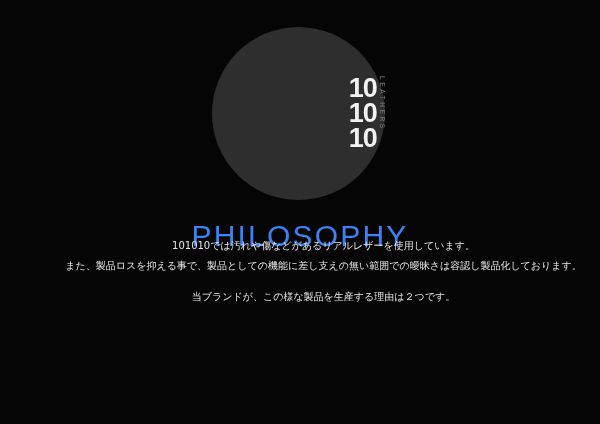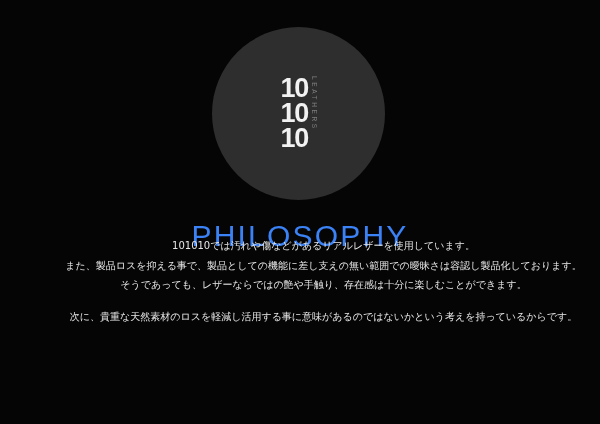--- a/index.html
+++ b/index.html
@@ -41,21 +41,21 @@
     background: #2e2e2e;
   }
   .logo-inner {
     position: absolute;
     left: 0;
     top: 0;
     width: 173px;
     height: 173px;
     display: flex;
     align-items: center;
-    justify-content: center;
+    justify-content: flex-end;
   }
   .logo-stack {
     display: flex;
     align-items: center;
     justify-content: center;
     gap: 1px;
   }
   .logo-numbers {
     display: flex;
     flex-direction: column;
@@ -144,22 +144,21 @@
     </div>
   </div>
 
   <h1 class="heading">PHILOSOPHY</h1>
 
   <div class="body-copy">
 
     <p class="para">
       <span class="copy-line">101010では汚れや傷などがあるリアルレザーを使用しています。</span>
       <span class="copy-line">また、製品ロスを抑える事で、製品としての機能に差し支えの無い範囲での曖昧さは容認し製品化しております。</span>
-      <span class="copy-line">そうであっても、レザーならではの艶や手触り、存在感は十分に楽しむことができます。</span>
     </p>
 
     <p class="para">
-      <span class="copy-line">次に、貴重な天然素材のロスを軽減し活用する事に意味があるのではないかという考えを持っているからです。</span>
+      <span class="copy-line">当ブランドが、この様な製品を生産する理由は２つです。</span>
     </p>
 
   </div>
 
 </div>
 
 </body></html>

